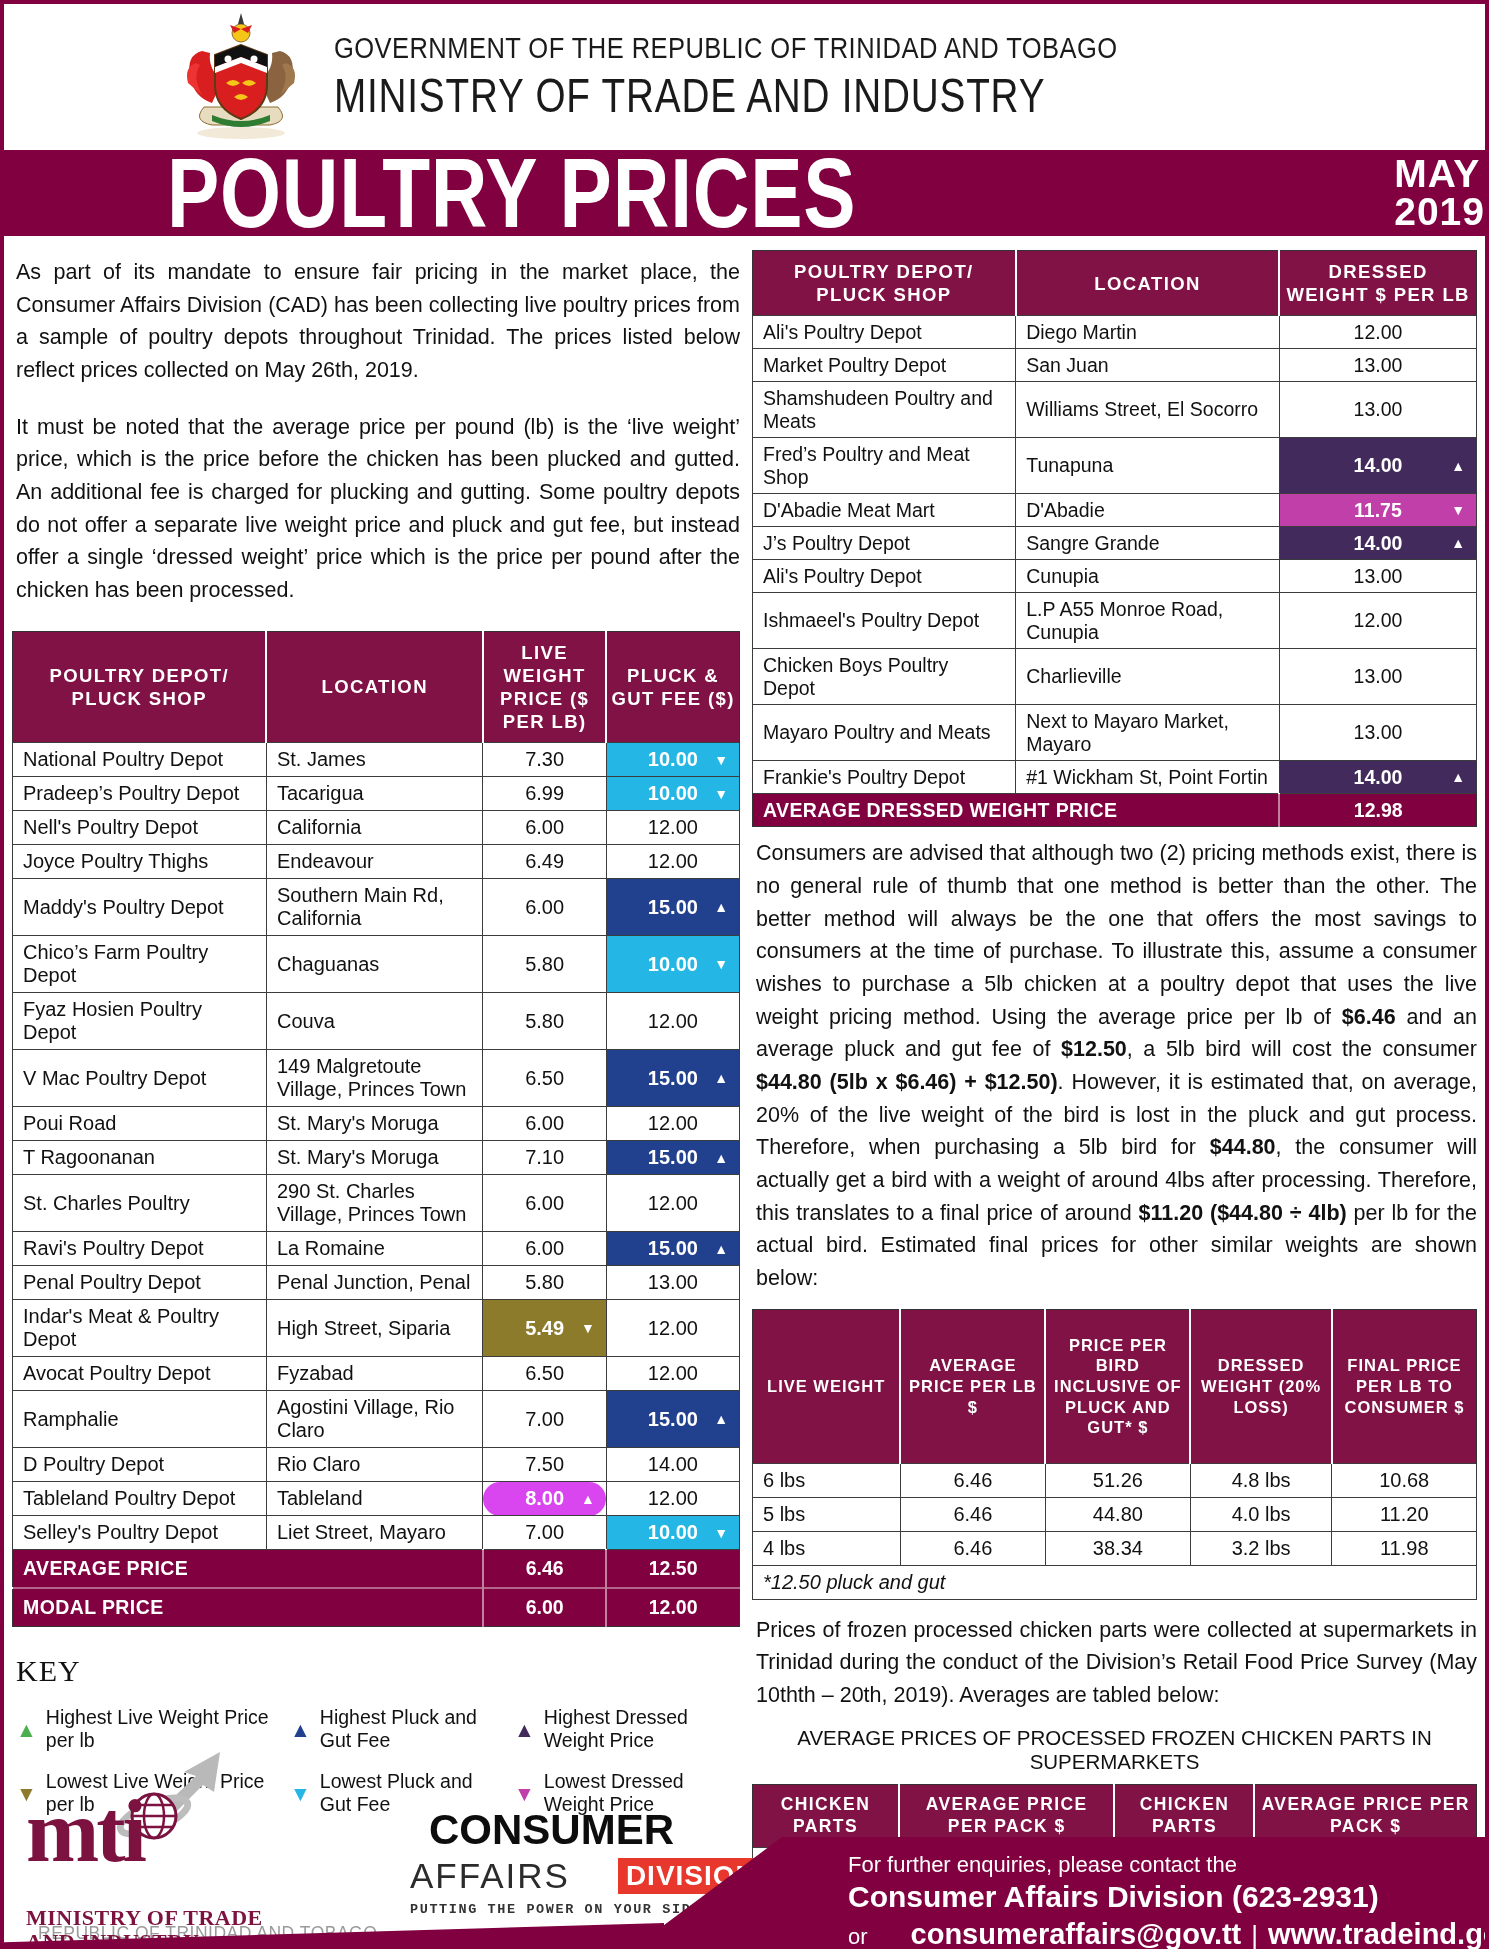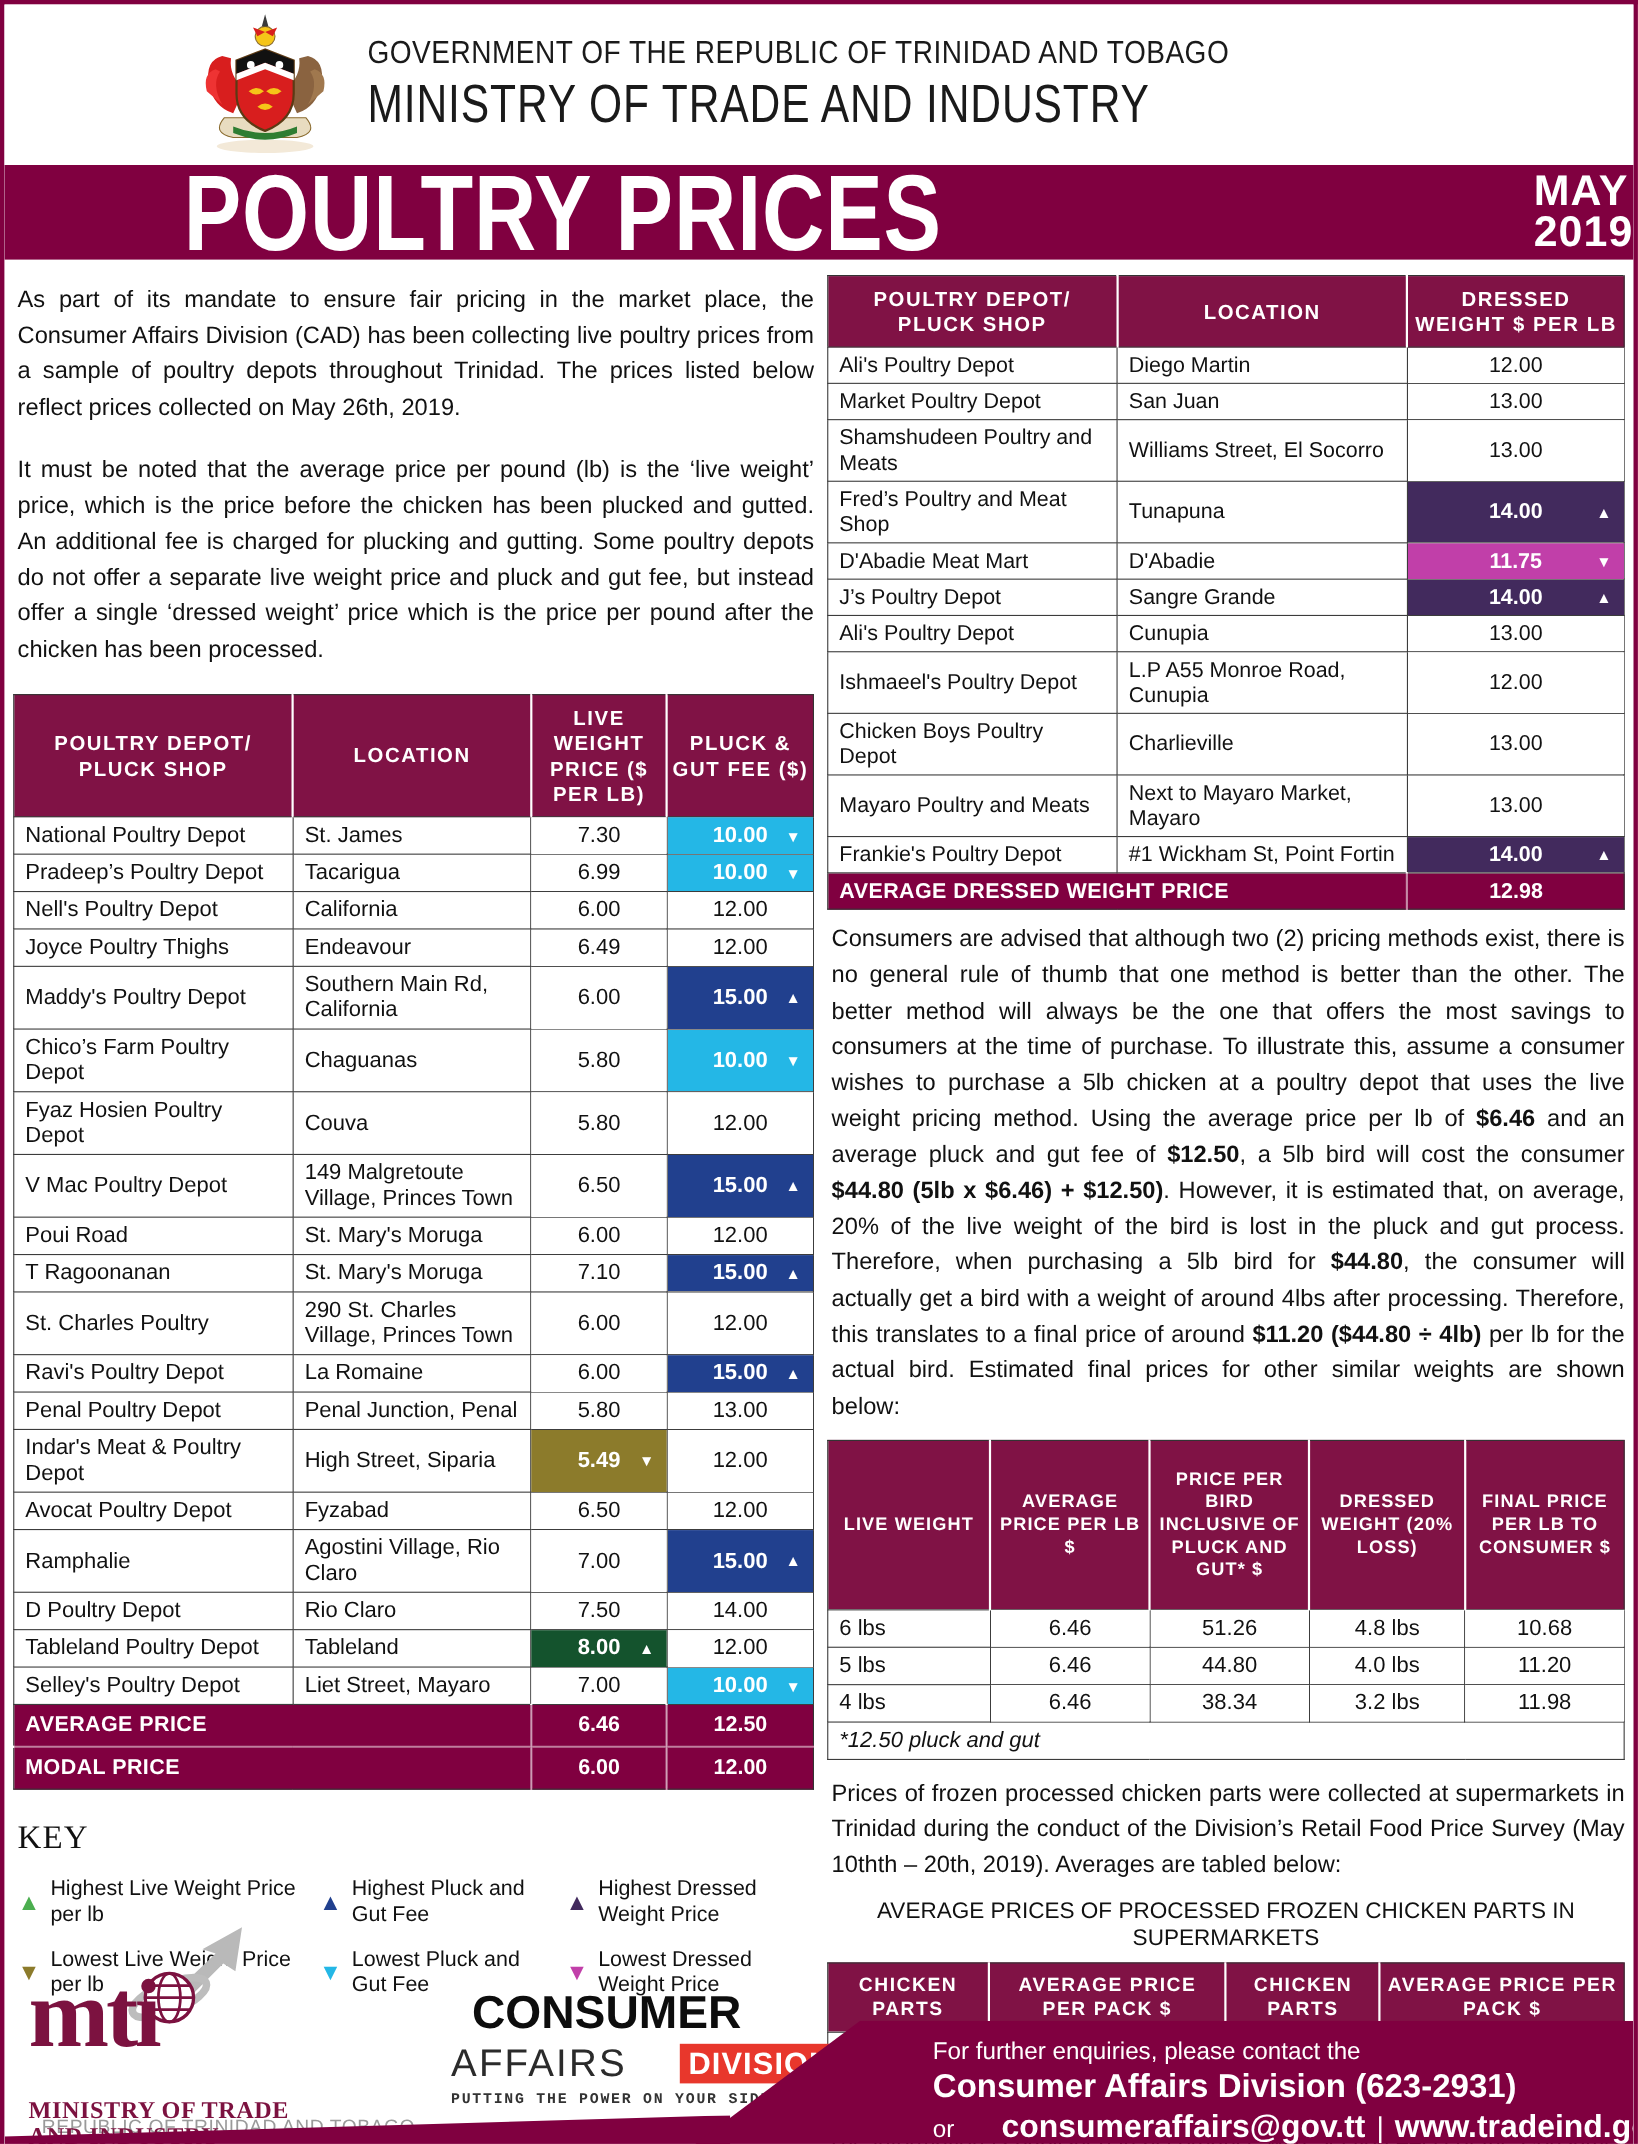--- a/index.html
+++ b/index.html
@@ -27,21 +27,21 @@
   table{border-collapse:collapse;width:100%;table-layout:fixed;border:1px solid #333;}
   th{background:#801245;color:#fff;font-weight:700;font-size:18.5px;letter-spacing:1.4px;
      line-height:1.25;padding:9px 4px;border-right:2px solid #fff;text-align:center;vertical-align:middle;}
   th:last-child{border-right:1px solid #333;}
   td{border:1px solid #3c3c3c;font-size:20px;padding:5px 10px;vertical-align:middle;background:#fff;}
   .tl{text-align:left;}
   .pc{position:relative;text-align:center;}
   .arr{position:absolute;right:11px;top:50%;transform:translateY(-50%);font-size:14px;color:#fff;}
   .hl-highest-fee{background:#21408E;color:#fff;font-weight:700;}
   .hl-lowest-fee{background:#24B7E6;color:#fff;font-weight:700;}
-  .hl-highest-live{background:#14532d;color:#fff;font-weight:700;}
+  .hl-highest-live{background:#d946ef;color:#fff;font-weight:700;border-radius:17px;}
   .hl-lowest-live{background:#8C7B2B;color:#fff;font-weight:700;}
   .hl-highest-dressed{background:#422A5D;color:#fff;font-weight:700;}
   .hl-lowest-dressed{background:#C13FA9;color:#fff;font-weight:700;}
   .sumrow td{background:#800040;color:#fff;font-weight:700;border:none;
      border-right:2px solid rgba(255,255,255,.5);padding:7px 10px;font-size:19.5px;}
   .sumrow td:last-child{border-right:none;}
   .sumrow .sl{text-align:left;letter-spacing:.4px;}
   .sumrow .sv{text-align:center;}
   .modal-top td{border-top:2px solid rgba(255,255,255,.4);}
   

